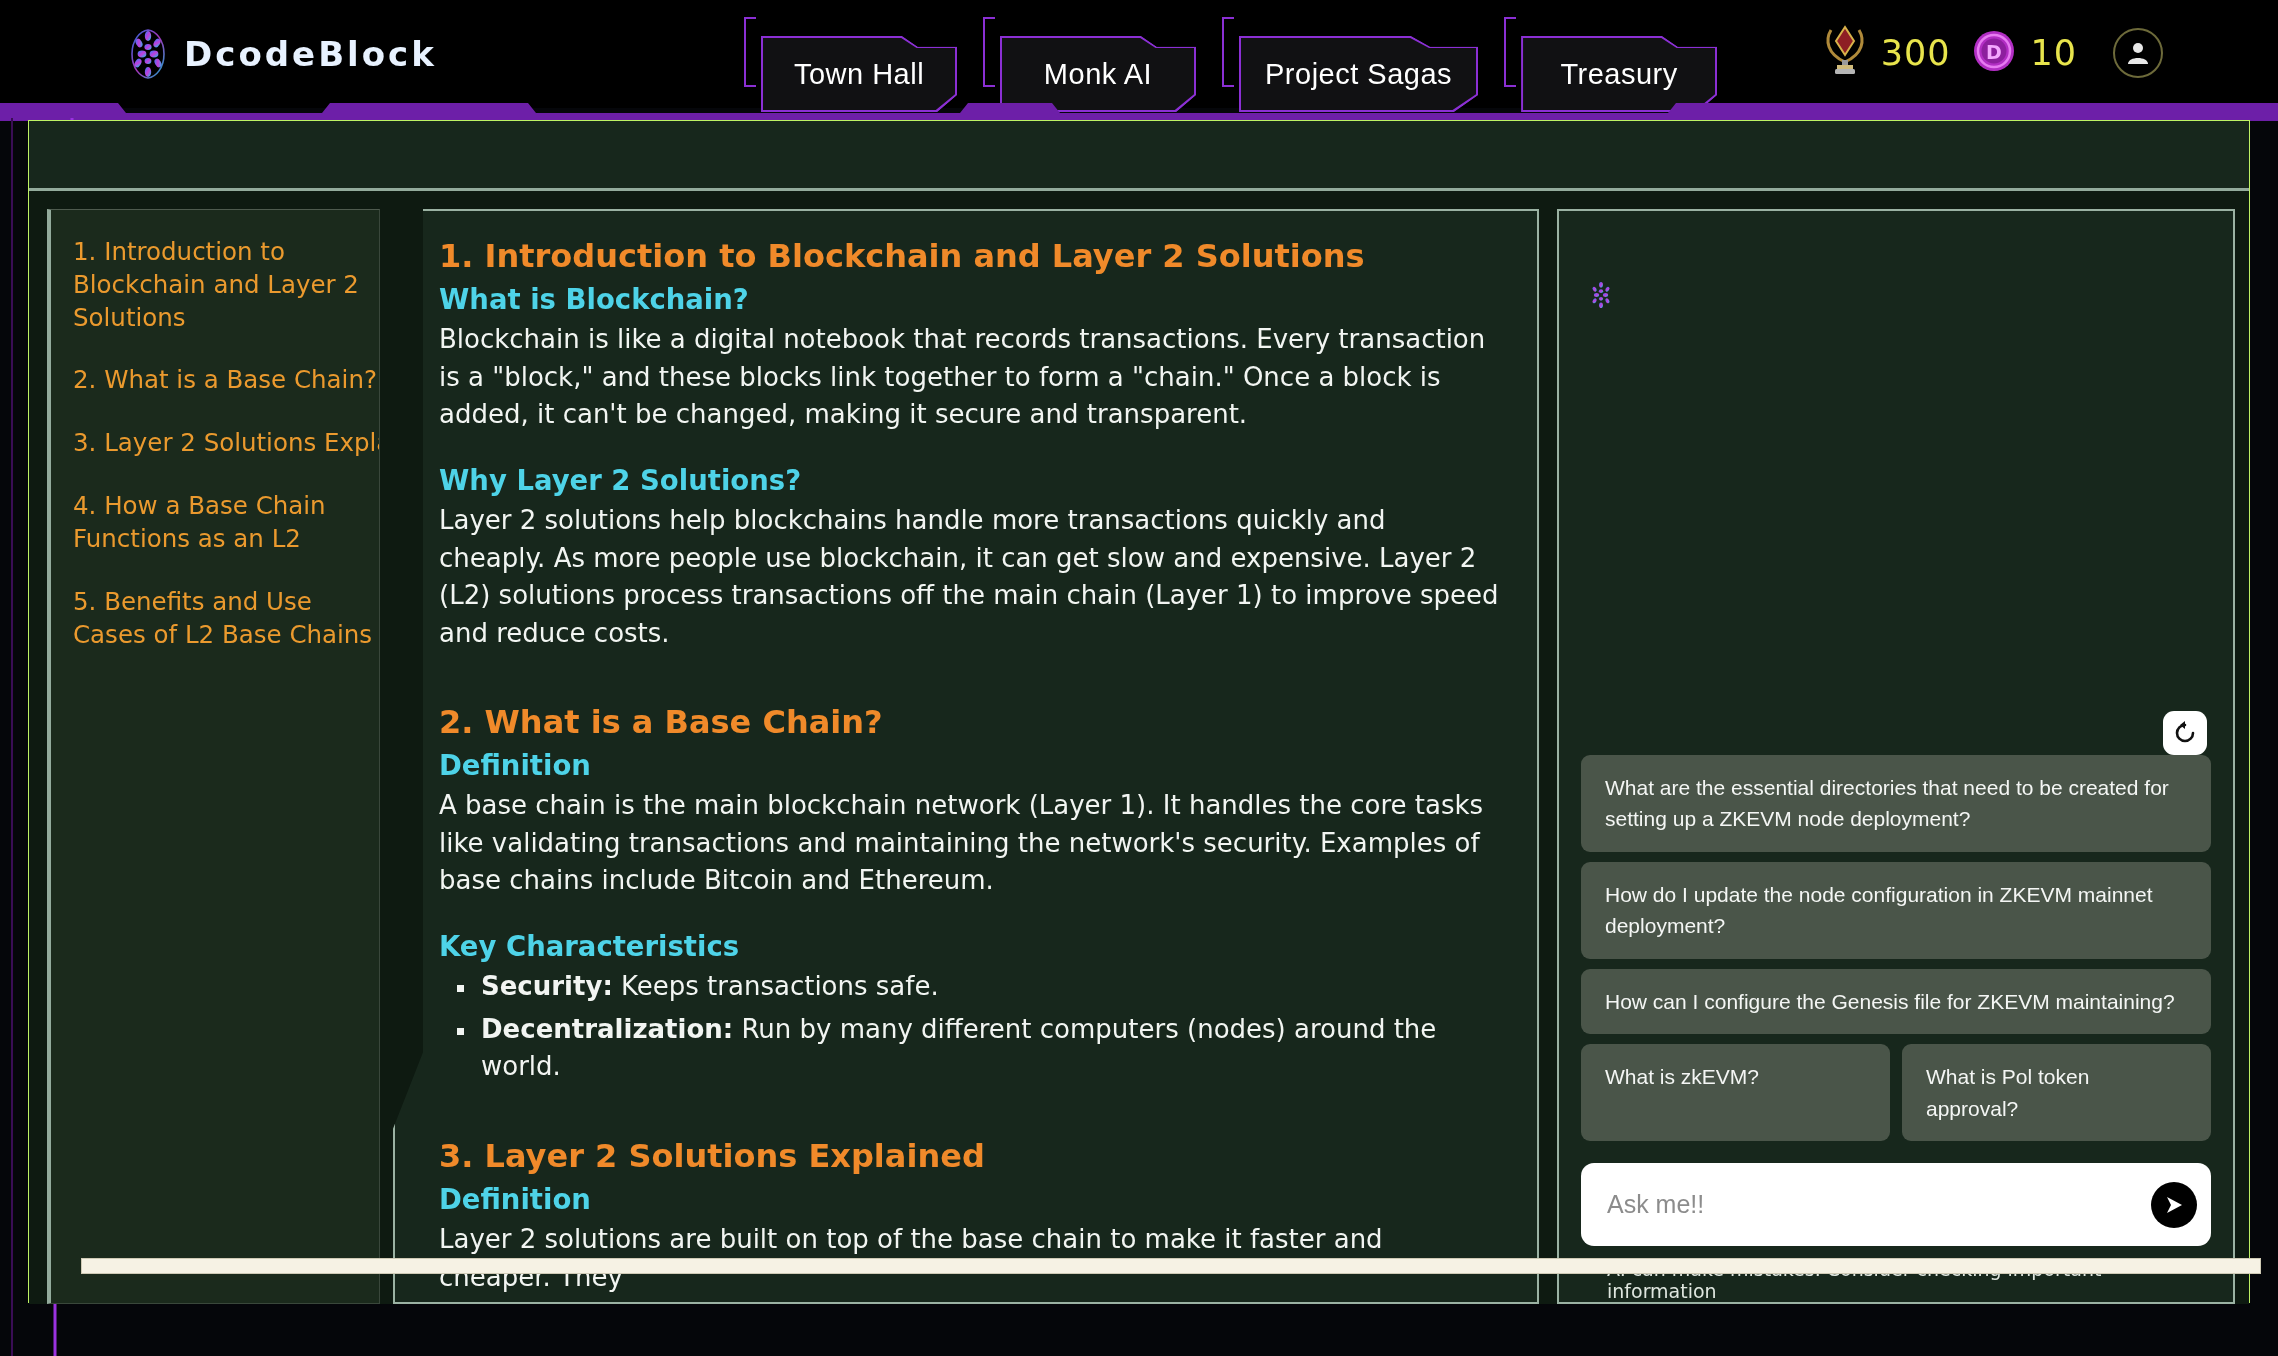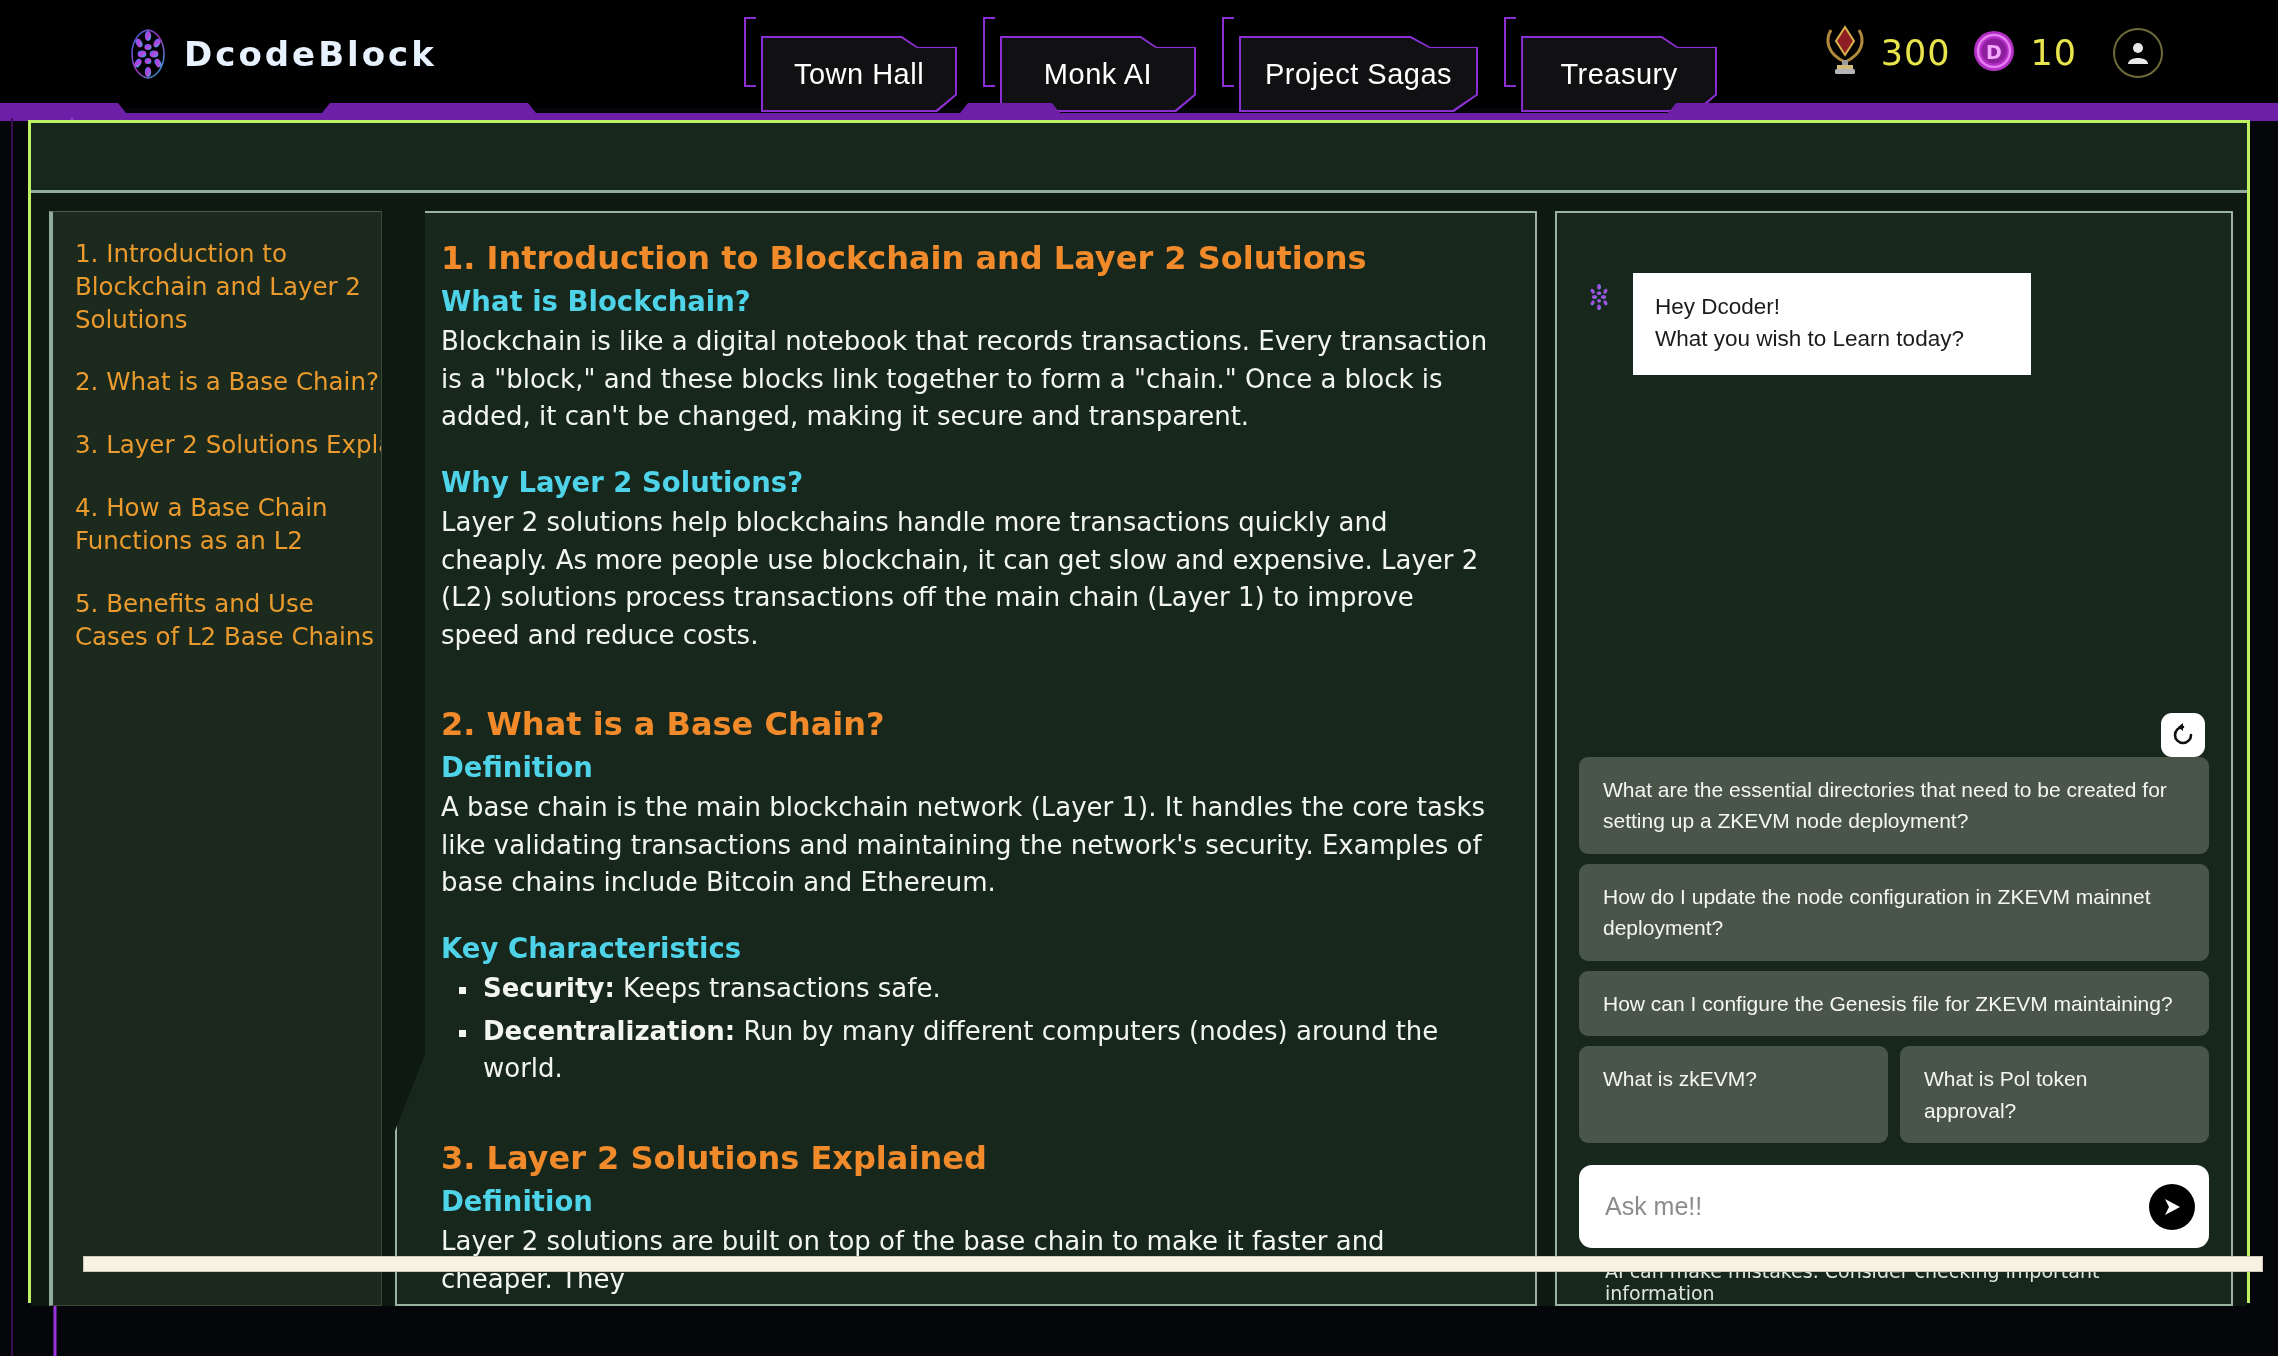--- a/index.html
+++ b/index.html
@@ -71,21 +71,21 @@
       1052px 0, 1060px 55%, 1668px 55%, 1676px 0,
       2278px 0, 2278px 100%, 0 100%);
   }
 
   
   .trace{ position:absolute; left:0; top:118px; width:90px; height:1238px; }
 
   
   .stage{
     position:absolute; left:28px; top:120px; width:2222px; height:1183px;
-    background:#17271c; border:3px solid #bef264;
+    background:#17271c; border:1px solid #bef264;
   }
   .topstrip{
     position:absolute; left:0; top:0; width:100%; height:70px;
     background:#17271c; border-bottom:3px solid #93ab9c;
   }
   .panels{
     position:absolute; left:0; top:70px; width:100%; height:1113px;
     background:#0e1a11; display:flex; padding:18px 14px 0 18px; gap:0;
   }
 
@@ -342,24 +342,20 @@
                   <ellipse cx="21" cy="28" rx="4.2" ry="3.2"></ellipse>
                   <ellipse cx="35" cy="28" rx="4.2" ry="3.2"></ellipse>
                   <ellipse cx="28" cy="22" rx="3.4" ry="2.8"></ellipse>
                   <ellipse cx="18" cy="37" rx="2.8" ry="4.2" transform="rotate(30 18 37)"></ellipse>
                   <ellipse cx="38" cy="37" rx="2.8" ry="4.2" transform="rotate(-30 38 37)"></ellipse>
                   <ellipse cx="28" cy="34" rx="3.2" ry="2.8"></ellipse>
                   <ellipse cx="28" cy="44" rx="3" ry="4.4"></ellipse>
                 </g>
               </svg>
             </span>
-            <div class="bubble">
-              <div>Hey Dcoder!</div>
-              <div>What you wish to Learn today?</div>
-            </div>
           </div>
 
           <div class="refresh-btn">
             <svg width="26" height="26" viewBox="0 0 26 26">
               <path d="M21 13 A8 8 0 1 1 13 5 L13 5" fill="none" stroke="#111" stroke-width="2.6" stroke-linecap="round"></path>
               <path d="M13 1 L13 9 L8 5 Z" fill="#111"></path>
             </svg>
           </div>
         </div>
 

